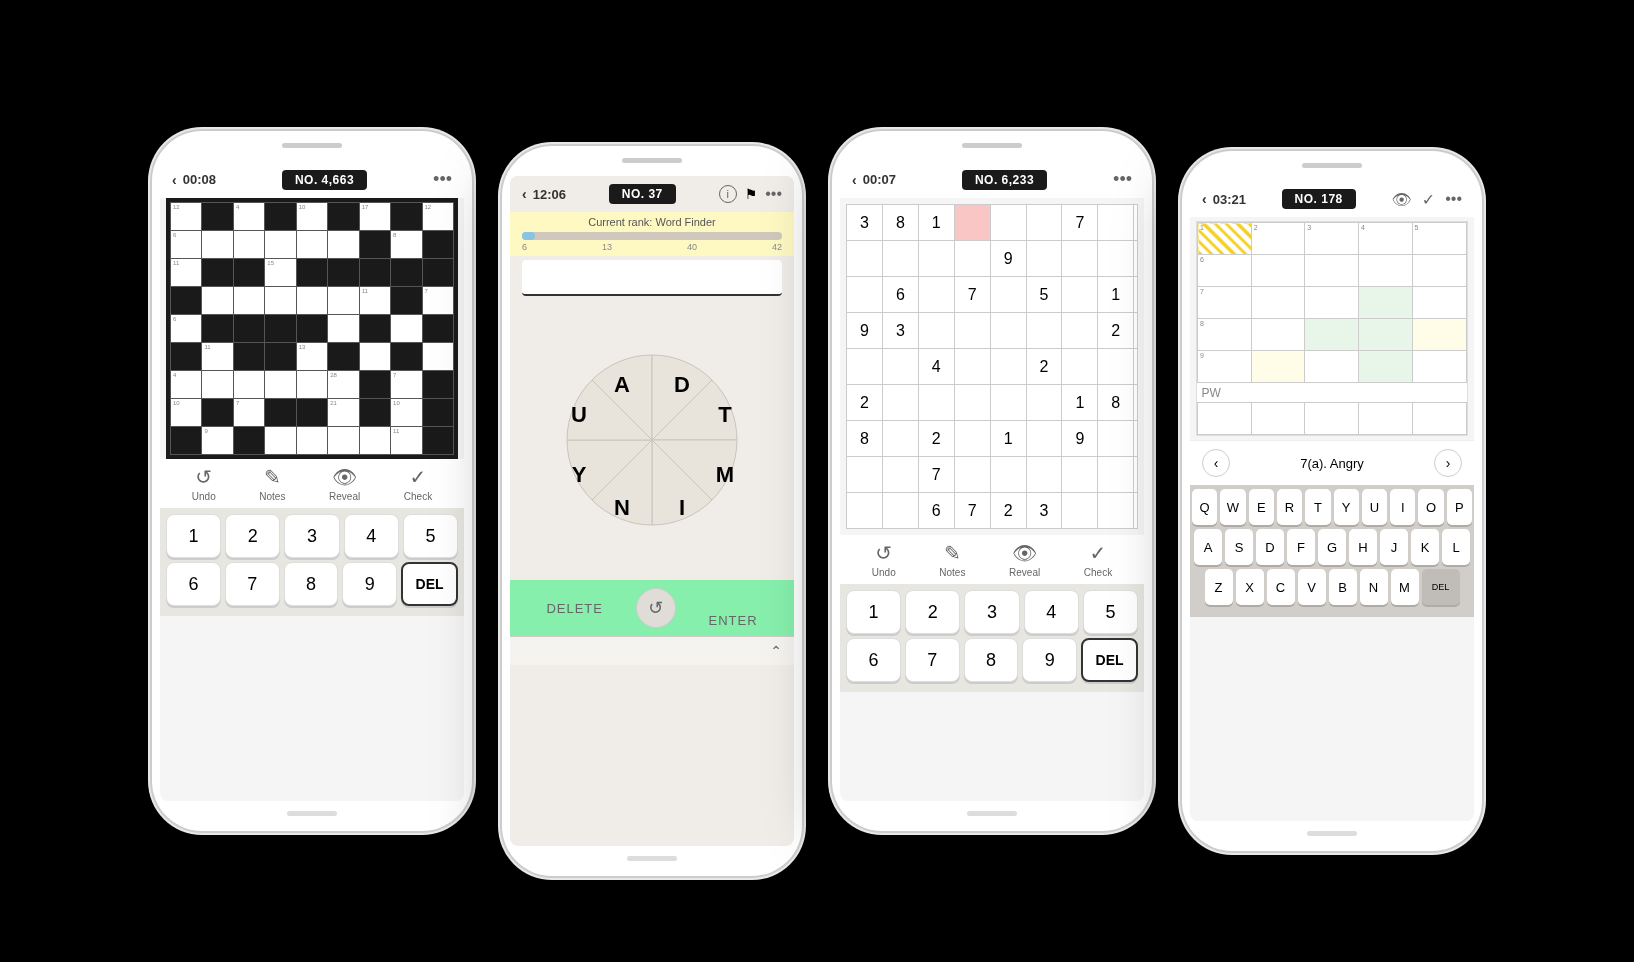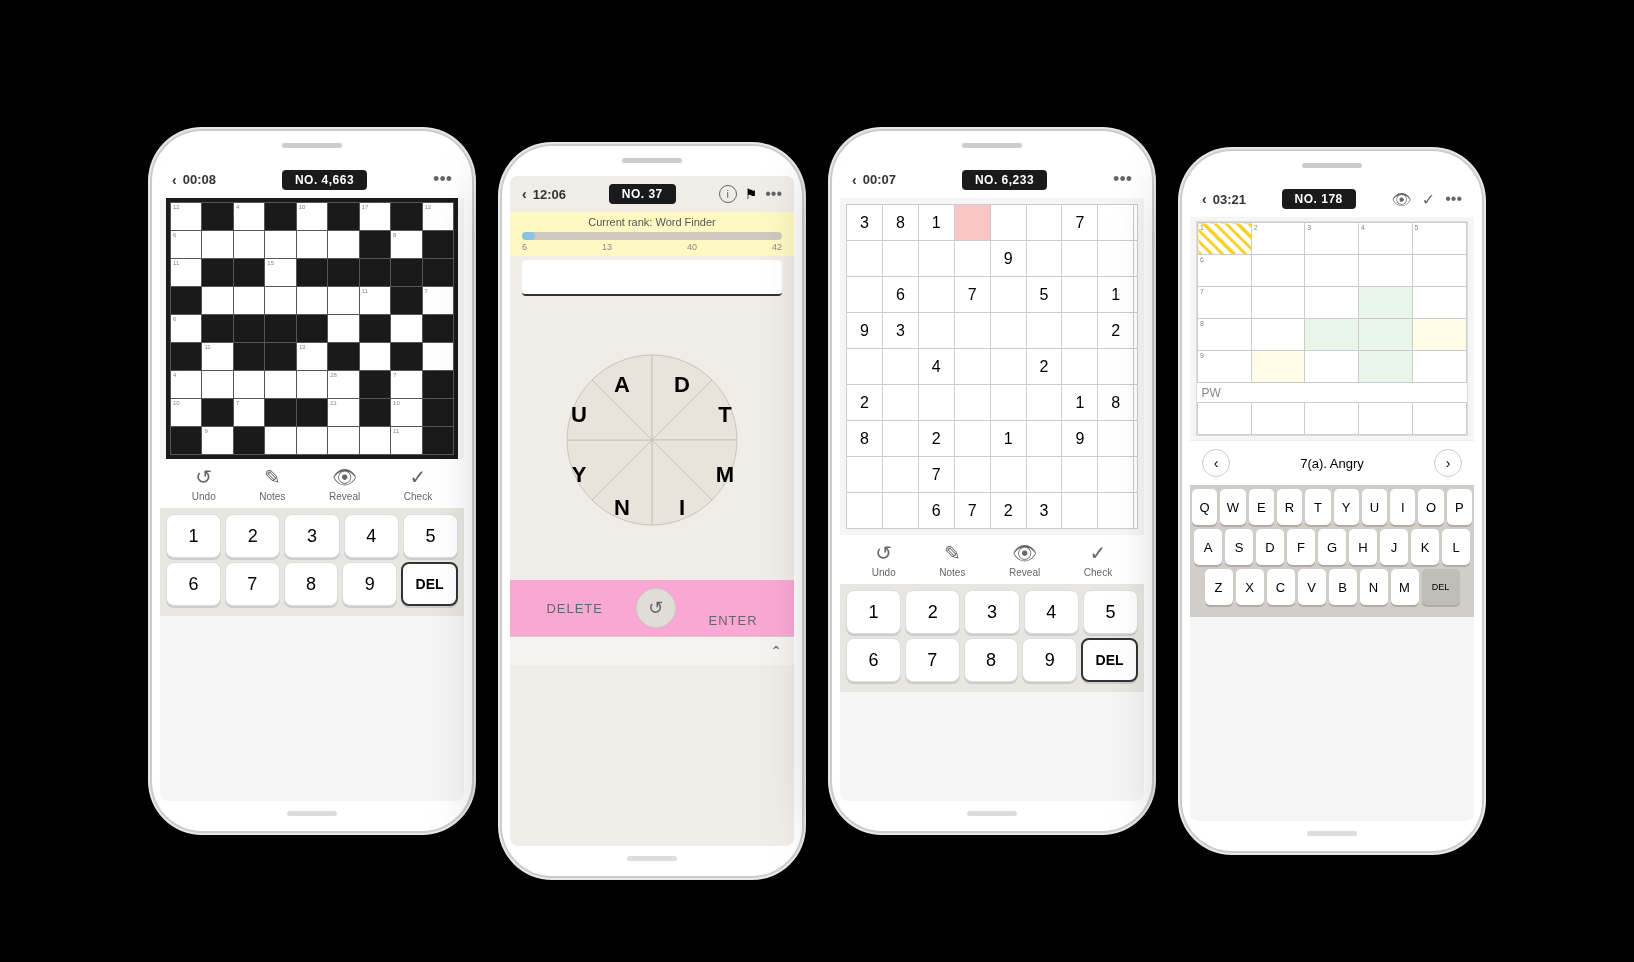--- a/index.html
+++ b/index.html
@@ -748,21 +748,21 @@
           <text x="90" y="195" text-anchor="middle" font-size="22" font-weight="bold" fill="#000">N</text>
 
           <path d="M120,120 L60,180 A85,85 0 0,1 35,120 Z" fill="#e8e4dc" stroke="#c8c4bc" stroke-width="1"></path>
           <text x="47" y="162" text-anchor="middle" font-size="22" font-weight="bold" fill="#000">Y</text>
 
           <path d="M120,120 L35,120 A85,85 0 0,1 60,60 Z" fill="#e8e4dc" stroke="#c8c4bc" stroke-width="1"></path>
           <text x="47" y="102" text-anchor="middle" font-size="22" font-weight="bold" fill="#000">U</text>
         </svg>
       </div>
 
-      <div style="display:flex; align-items:center; justify-content:space-around; padding:8px 20px; background:#f9a8d4;">
+      <div style="display:flex; align-items:center; justify-content:space-around; padding:8px 20px; background:#86efac;">
         <span style="font-size:13px; color:#666; letter-spacing:1px;">DELETE</span>
         <div style="width:40px; height:40px; border-radius:50%; background:#e0ddd8; border:1px solid #ccc; display:flex; align-items:center; justify-content:center;">
           <span style="font-size:18px; color:#666;">↺</span>
         </div>
         <span style="font-size:13px; color:#666; letter-spacing:1px;margin-top:24px;">ENTER</span>
       </div>
 
       <div style="border-top:1px solid #d0cdc8; display:flex; justify-content:flex-end; padding:6px 12px; background:#f5f3f0;">
         <span style="font-size:14px; color:#666;">⌃</span>
       </div>

